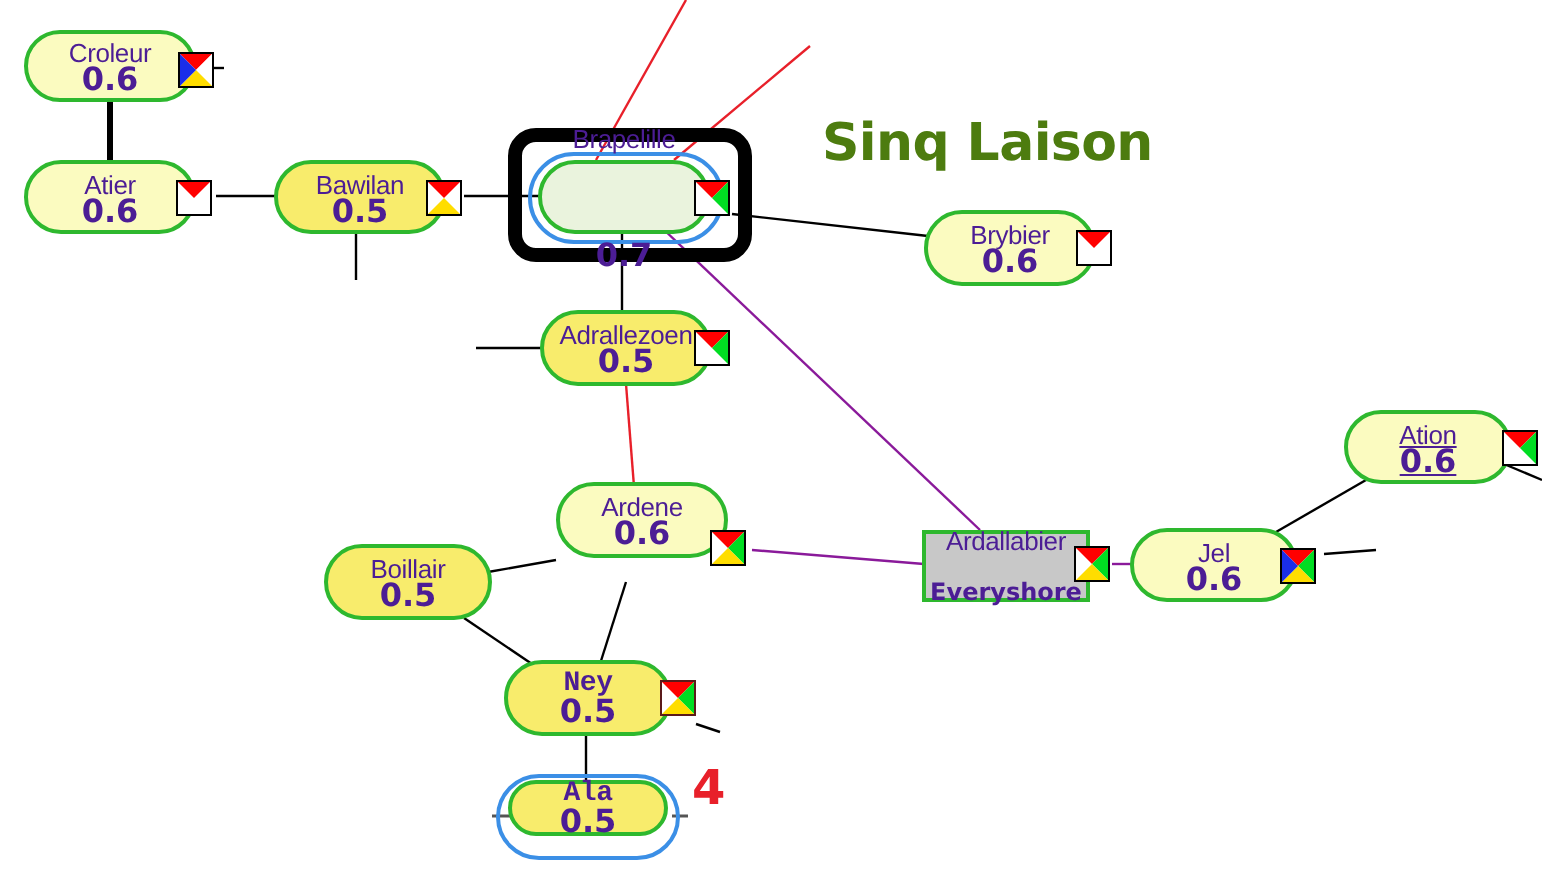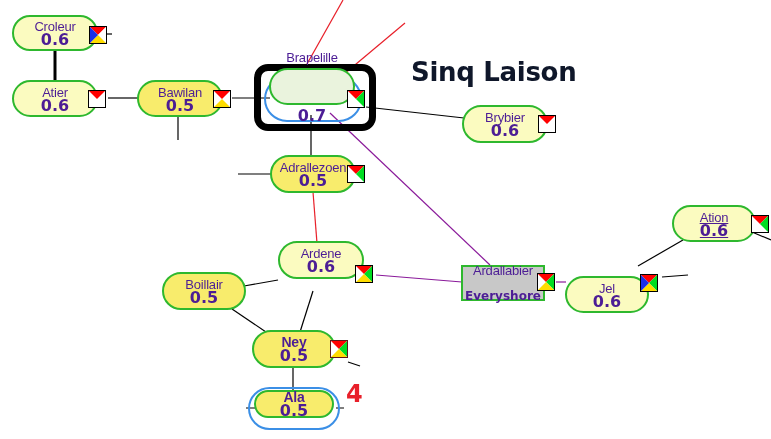--- a/index.html
+++ b/index.html
@@ -11,41 +11,41 @@
     border: 2px solid #2eb82e; border-radius: 20px;
     text-align: center; color: #4c1d95;
     display: flex; flex-direction: column; justify-content: center; align-items: center;
     line-height: 13px;
   }
   .node .name { font-size: 13px; font-family: "Liberation Sans", sans-serif; letter-spacing: -0.2px; }
   .node .sec { font-size: 16px; font-weight: bold; font-family: "DejaVu Sans", sans-serif; }
   .node.pale { background: #fbfbc0; }
   .node.yel { background: #f8ec6c; }
   .node.cur { background: #eaf3dd; }
-  .node.bold .name { font-weight: bold; font-size: 14px; font-family: Liberation Sans, sans-serif; }
+  .node.bold .name { font-weight: bold; font-size: 14px; font-family: Liberation Mono, monospace; }
   .node.station {
     border-radius: 0; background: #c8c8c8; border: 2px solid #2eb82e;
   }
   .node.station .sec { font-size: 12px; }
   .ring {
     position: absolute; box-sizing: border-box;
     border: 2px solid #3b8fe6; border-radius: 24px; background: transparent;
   }
   .highlight {
     position: absolute; box-sizing: border-box;
     border: 7px solid #000; border-radius: 14px;
   }
   .icon {
     position: absolute; width: 18px; height: 18px; box-sizing: border-box;
     border: 1.5px solid #000; background: #fff;
   }
   .icon svg { display: block; width: 100%; height: 100%; }
   .region-title {
     position: absolute; left: 411px; top: 57px;
-    font-size: 26px; font-weight: bold; color: #0f172a;
+    font-size: 26px; font-weight: bold; color: #4d7c0f;
     font-family: "DejaVu Sans", sans-serif; letter-spacing: -0.3px;
   }
   .count {
     position: absolute; left: 346px; top: 380px;
     font-size: 24px; font-weight: bold; color: #e8202a;
     font-family: "DejaVu Sans", sans-serif;
   }
 </style>
 </head>
 <body>
@@ -110,21 +110,21 @@
   <span class="name">Bawilan</span>
   <span class="sec">0.5</span>
 </div>
 <div class="icon" style="left:213px; top:90px;">
   <svg viewBox="0 0 16 16">
       <polygon points="0,0 16,0 8,8" fill="#ff0000"></polygon>
       <polygon points="0,16 16,16 8,8" fill="#ffdd00"></polygon>
     </svg>
 </div>
 
-<div class="node cur" style="left:269px; top:68px; width:86px; height:37px;gap:45px;">
+<div class="node cur" style="left:269px; top:80px; width:86px; height:37px;gap:45px;">
   <span class="name">Brapelille</span>
   <span class="sec">0.7</span>
 </div>
 <div class="icon" style="left:347px; top:90px;">
   <svg viewBox="0 0 16 16">
       <polygon points="0,0 16,0 8,8" fill="#ff0000"></polygon>
       <polygon points="16,0 16,16 8,8" fill="#00dd22"></polygon>
     </svg>
 </div>
 
@@ -189,21 +189,21 @@
   <span class="sec">Everyshore</span>
 </div>
 <div class="icon" style="left:537px; top:273px;">
   <svg viewBox="0 0 16 16">
       <polygon points="0,0 16,0 8,8" fill="#ff0000"></polygon>
       <polygon points="16,0 16,16 8,8" fill="#00dd22"></polygon>
       <polygon points="0,16 16,16 8,8" fill="#ffdd00"></polygon>
     </svg>
 </div>
 
-<div class="node pale" style="left:565px; top:264px; width:84px; height:37px;margin-top:12px;">
+<div class="node pale" style="left:565px; top:264px; width:84px; height:37px;">
   <span class="name">Jel</span>
   <span class="sec">0.6</span>
 </div>
 <div class="icon" style="left:640px; top:274px;">
   <svg viewBox="0 0 16 16">
       <polygon points="0,0 16,0 8,8" fill="#ff0000"></polygon>
       <polygon points="16,0 16,16 8,8" fill="#00dd22"></polygon>
       <polygon points="0,16 16,16 8,8" fill="#ffdd00"></polygon>
       <polygon points="0,0 0,16 8,8" fill="#1a2ee8"></polygon>
     </svg>

